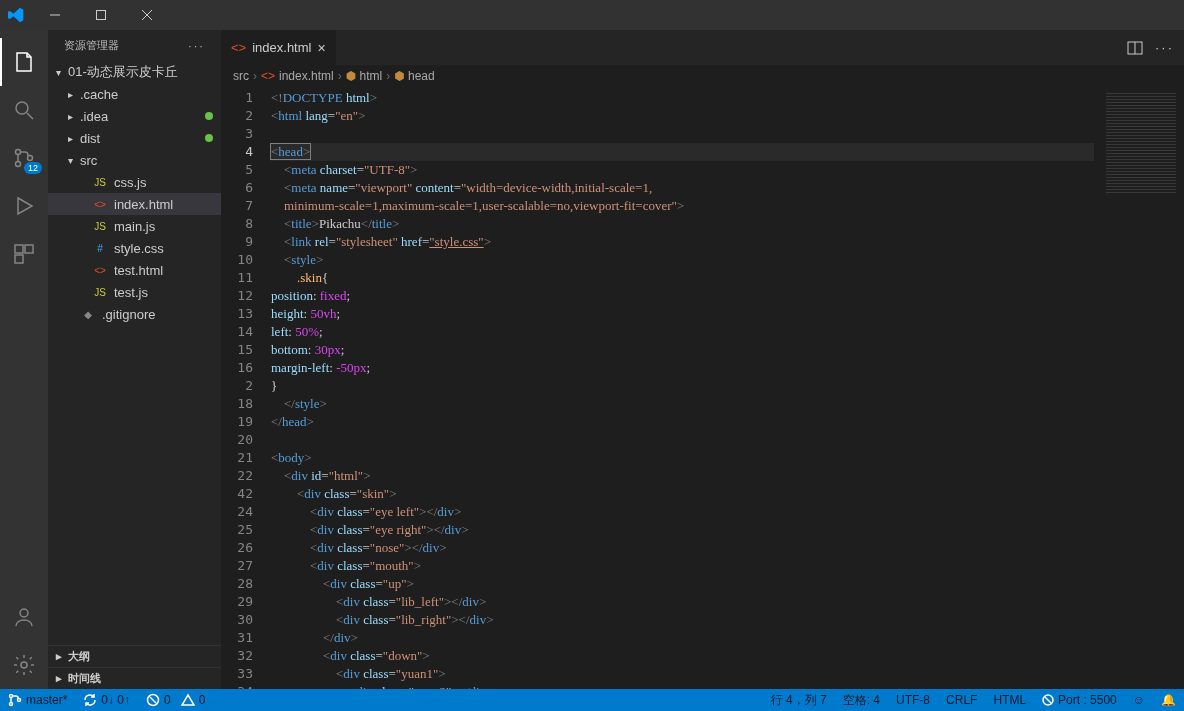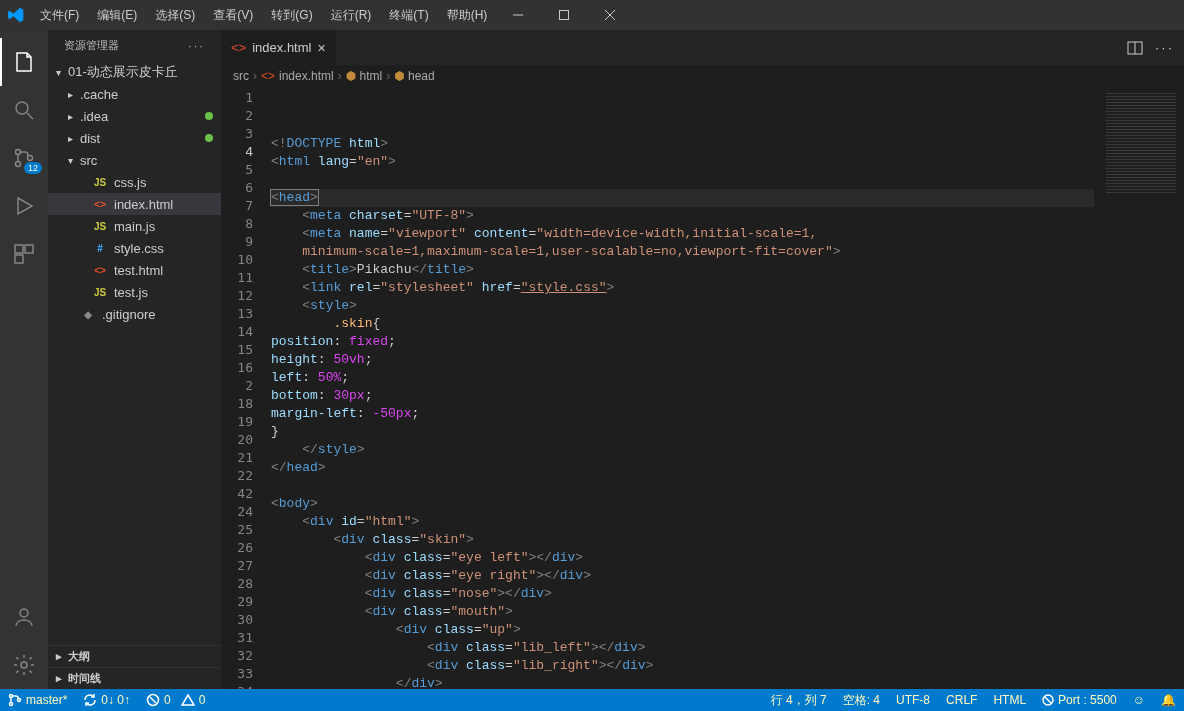--- a/index.html
+++ b/index.html
@@ -18,81 +18,71 @@
 .activitybar .icon.active { color: #fff; border-left: 2px solid #fff; }
 .activitybar .badge { position: absolute; bottom: 8px; right: 6px; background: #007acc; color: #fff; font-size: 9px; border-radius: 8px; padding: 1px 4px; }
 .activitybar .spacer { flex: 1; }
 
 .sidebar { width: 173px; background: #252526; display: flex; flex-direction: column; }
 .sidebar-header { padding: 8px 16px; font-size: 11px; text-transform: uppercase; color: #bbb; display: flex; justify-content: space-between; align-items: center; }
 .tree { flex: 1; overflow: auto; font-size: 13px; }
 .tree-row { display: flex; align-items: center; height: 22px; padding-left: 8px; cursor: pointer; white-space: nowrap; }
 .tree-row.active { background: #37373d; }
 .tree-row .chev { width: 12px; font-size: 10px; color: #ccc; }
-.tree-row .fi { width: 16px; height: 16px; margin-right: 6px; display: inline-flex; align-items: center; justify-content: center; font-size: 10px; font-weight: bold; border-radius: 2px; }
+.tree-row .fi { width: 16px; height: 16px; margin-right: 6px; display: inline-flex; align-items: center; justify-content: center; font-size: 10px; font-weight: normal; border-radius: 2px; }
 .fi.js { color: #cbcb41; }
 .fi.html { color: #e44d26; }
 .fi.css { color: #42a5f5; }
 .fi.git { color: #888; }
 .dot { width: 8px; height: 8px; border-radius: 50%; margin-left: auto; margin-right: 8px; }
 .dot.green { background: #6cc04a; }
 .sidebar-bottom .row { height: 22px; display: flex; align-items: center; padding: 0 8px; border-top: 1px solid #333; font-size: 11px; font-weight: bold; }
 
 .editor-group { flex: 1; display: flex; flex-direction: column; background: #1e1e1e; min-width: 0; }
 .tabs { height: 35px; background: #252526; display: flex; align-items: stretch; }
 .tab { display: flex; align-items: center; padding: 0 10px; background: #1e1e1e; border-right: 1px solid #252526; font-size: 13px; gap: 6px; }
 .tab .close { font-size: 14px; cursor: pointer; }
 .tabs .spacer { flex: 1; }
 .tabs .actions { display: flex; align-items: center; gap: 12px; padding: 0 10px; color: #ccc; }
 .breadcrumbs { height: 22px; display: flex; align-items: center; padding-left: 12px; font-size: 12px; color: #a9a9a9; gap: 4px; }
 .breadcrumbs .sep { color: #666; }
 
 .editor { flex: 1; display: flex; position: relative; overflow: hidden; }
 .gutter { width: 50px; text-align: right; color: #858585; font-family: Consolas, monospace; font-size: 13px; line-height: 18px; padding-right: 18px; padding-top: 2px; }
 .gutter .ln.cur { color: #c6c6c6; }
-.code { flex: 1; font-family: Liberation Mono, monospace; font-size: 13px; line-height: 18px; white-space: pre; padding-top: 2px; margin-top: 46px; }
+.code { flex: 1; font-family: Liberation Serif, serif; font-size: 13px; line-height: 18px; white-space: pre; padding-top: 2px; }
 .code .line.hl { background: #2a2a2a; }
 .tk-tag { color: #569cd6; }
 .tk-brkt { color: #808080; }
 .tk-attr { color: #9cdcfe; }
 .tk-str { color: #ce9178; }
 .tk-doctype { color: #569cd6; }
 .tk-css-prop { color: #9cdcfe; }
 .tk-css-val { color: #d946ef; }
 .tk-css-sel { color: #fdba74; }
 .tk-link { text-decoration: underline; }
 .cursor-box { outline: 1px solid #7f7f7f; }
 .minimap { width: 90px; background: #1e1e1e; position: relative; }
 .minimap-inner { position: absolute; top: 6px; right: 8px; width: 70px; height: 100px; opacity: 0.25; background: repeating-linear-gradient(#888 0 1px, transparent 1px 3px); }
 
-.statusbar { height: 22px; background: #007acc; color: #fef9c3; display: flex; align-items: center; font-size: 12px; }
+.statusbar { height: 22px; background: #007acc; color: #0f172a; display: flex; align-items: center; font-size: 12px; }
 .statusbar .sb-item { padding: 0 8px; height: 100%; display: flex; align-items: center; gap: 4px; cursor: pointer; }
 .statusbar .spacer { flex: 1; }
 
 svg { display: block; }
 </style>
 </head>
 <body>
 
 <div class="titlebar">
   <span class="logo">
     <svg width="16" height="16" viewBox="0 0 24 24">
         <path fill="#0098ff" d="M23 4l-5-3-10 9-5-4-3 1v10l3 1 5-4 10 9 5-3z"></path>
       </svg>
   </span>
-  <div class="menubar" id="menubar">
-      <div class="item">文件(F)</div>
-      <div class="item">编辑(E)</div>
-      <div class="item">选择(S)</div>
-      <div class="item">查看(V)</div>
-      <div class="item">转到(G)</div>
-      <div class="item">运行(R)</div>
-      <div class="item">终端(T)</div>
-      <div class="item">帮助(H)</div>
-    </div>
   <div class="window-controls">
     <div>
         <svg width="10" height="10">
           <line x1="0" y1="5" x2="10" y2="5" stroke="#ccc"></line>
         </svg>
       </div>
     <div>
         <svg width="10" height="10">
           <rect x="0.5" y="0.5" width="9" height="9" fill="none" stroke="#ccc"></rect>
         </svg>

